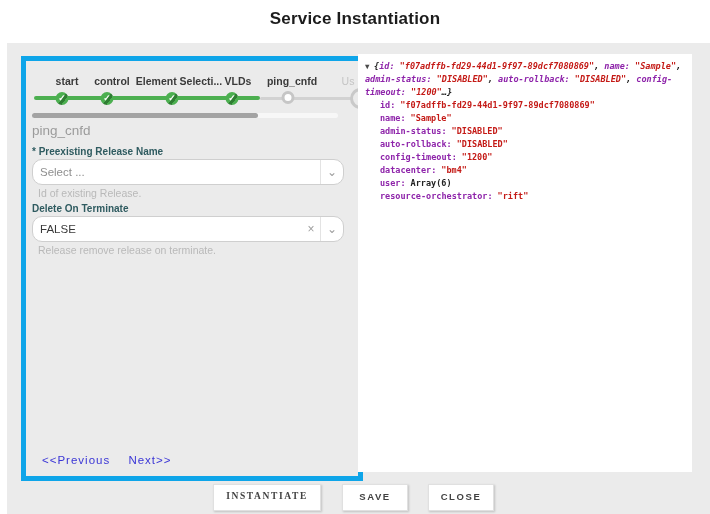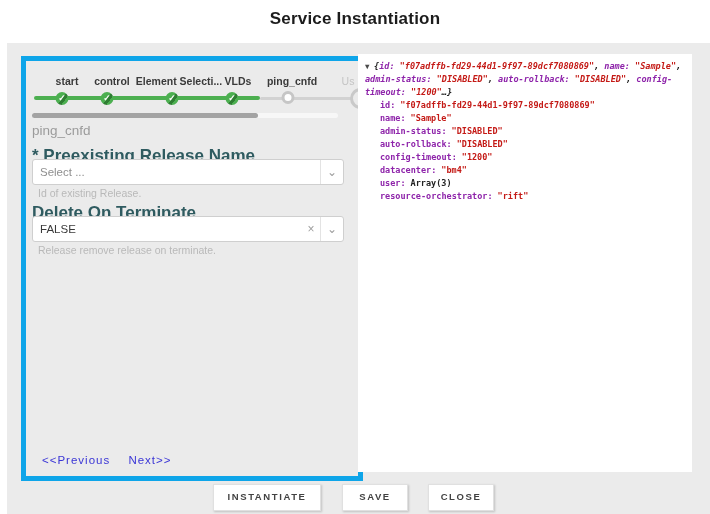--- a/index.html
+++ b/index.html
@@ -23,23 +23,23 @@
        background:linear-gradient(125deg,#4caf50 50%,#2e7d32 50%,#2e7d32 68%,#4caf50 68%);
        color:#fff;font-size:9px;font-weight:bold;line-height:13px;text-align:center;}
   .dot.current{width:7px;height:7px;background:#fff;border:3px solid #c6c6c6;top:30px;}
   .ring-big{position:absolute;left:324px;top:27px;width:15px;height:15px;
        border:3px solid #c9c9c9;border-radius:50%;background:#ebebeb;}
   .hscroll-track{position:absolute;left:6px;top:52px;width:306px;height:5px;
        border-radius:3px;background:#f7f7f7;}
   .hscroll-thumb{position:absolute;left:0;top:0;width:226px;height:5px;
        border-radius:3px;background:#a3a3a3;}
   .section-title{position:absolute;left:6px;top:62px;font-size:13.5px;color:#9b9b9b;}
-  .f-label{position:absolute;left:6px;font-size:17px;font-weight:bold;color:#2f5b60;}
+  .f-label{position:absolute;left:6px;font-size:10px;font-weight:bold;color:#2f5b60;}
   .selectbox{position:absolute;left:6px;width:310px;height:24px;background:#fff;
-       border:1px solid #cfcfcf;border-radius:3px;display:flex;align-items:center;}
+       border:1px solid #cfcfcf;border-radius:10px;display:flex;align-items:center;}
   .sel-text{flex:1;padding-left:7px;font-size:11.5px;color:#3a3a3a;
        white-space:nowrap;overflow:hidden;}
   .sel-text.placeholder{color:#8f8f8f;}
   .clear-x{width:18px;text-align:center;color:#9e9e9e;font-size:12px;cursor:pointer;}
   .sel-chevron{width:22px;height:100%;border-left:1px solid #e3e3e3;display:flex;
        align-items:center;justify-content:center;color:#9e9e9e;font-size:12px;cursor:pointer;}
   .f-help{position:absolute;left:12px;font-size:10.5px;color:#b9b9b9;}
   .wiz-nav{position:absolute;left:16px;top:393px;font-size:11.5px;font-weight:normal;
        color:#3a35d6;letter-spacing:1px;}
   .wiz-nav span{cursor:pointer;}
@@ -58,21 +58,21 @@
   .entry{white-space:nowrap;}
   .ekey{color:#8e24aa;}
   .eval{color:#c41a16;margin-left:5px;}
   .eval[data-type="object"]{color:#222;}
 
   
   .footer-btn{position:absolute;top:484px;height:25px;background:#fff;
        border:1px solid #e0e0e0;box-shadow:1px 1px 2px rgba(0,0,0,0.18);
        font-family:"Liberation Sans",sans-serif;font-size:9.5px;font-weight:bold;
        letter-spacing:1.6px;color:#424242;text-align:center;line-height:23px;cursor:pointer;}
-  .btn-instantiate{left:213px;width:106px;}
+  .btn-instantiate{left:213px;width:106px;font-family:Liberation Serif, serif;}
   .btn-save{left:342px;width:64px;}
   .btn-close{left:428px;width:64px;}
 </style>
 </head>
 <body>
 
 <div class="page">
   <div class="title">Service Instantiation</div>
 
   <div class="modal">
@@ -125,21 +125,21 @@
 
     <div class="inspector">
       <div class="preview"><span class="tk-arrow">▼ </span><span class="tk-p">{</span><span class="tk-k">id: </span><span class="tk-v">"f07adffb-fd29-44d1-9f97-89dcf7080869"</span><span class="tk-p">, </span><span class="tk-k">name: </span><span class="tk-v">"Sample"</span><span class="tk-p">, </span><span class="tk-k">admin-status: </span><span class="tk-v">"DISABLED"</span><span class="tk-p">, </span><span class="tk-k">auto-rollback: </span><span class="tk-v">"DISABLED"</span><span class="tk-p">, </span><span class="tk-k">config-timeout: </span><span class="tk-v">"1200"</span><span class="tk-p">…}</span></div>
       <div class="entries">
         <div class="entry"><span class="ekey">id:</span><span class="eval" data-type="string">"f07adffb-fd29-44d1-9f97-89dcf7080869"</span></div>
         <div class="entry"><span class="ekey">name:</span><span class="eval" data-type="string">"Sample"</span></div>
         <div class="entry"><span class="ekey">admin-status:</span><span class="eval" data-type="string">"DISABLED"</span></div>
         <div class="entry"><span class="ekey">auto-rollback:</span><span class="eval" data-type="string">"DISABLED"</span></div>
         <div class="entry"><span class="ekey">config-timeout:</span><span class="eval" data-type="string">"1200"</span></div>
         <div class="entry"><span class="ekey">datacenter:</span><span class="eval" data-type="string">"bm4"</span></div>
-        <div class="entry"><span class="ekey">user:</span><span class="eval" data-type="object">Array(3)</span></div>
+        <div class="entry"><span class="ekey">user:</span><span class="eval" data-type="object">Array(6)</span></div>
         <div class="entry"><span class="ekey">resource-orchestrator:</span><span class="eval" data-type="string">"rift"</span></div>
       </div>
     </div>
   </div>
 
   <div class="footer-btn btn-instantiate">INSTANTIATE</div>
   <div class="footer-btn btn-close">CLOSE</div>
   <div class="footer-btn btn-save">SAVE</div>
 </div>
 

